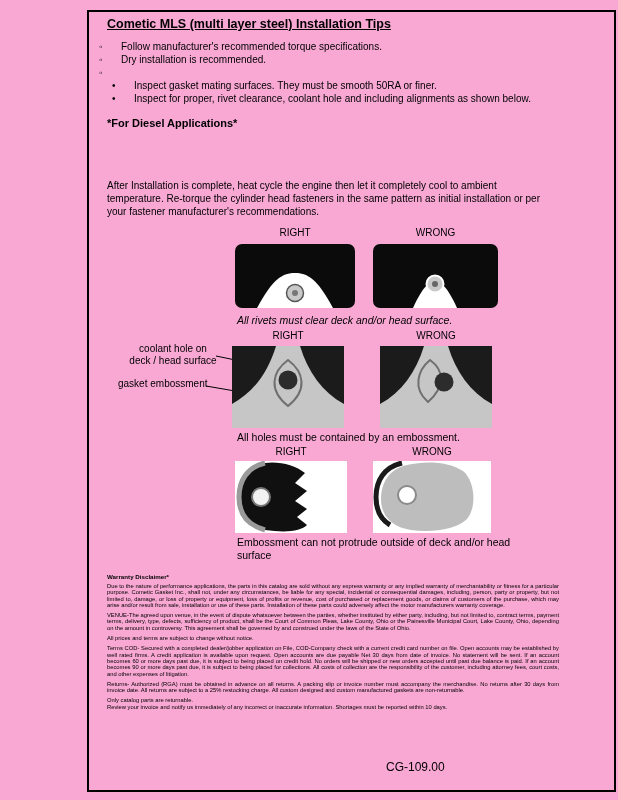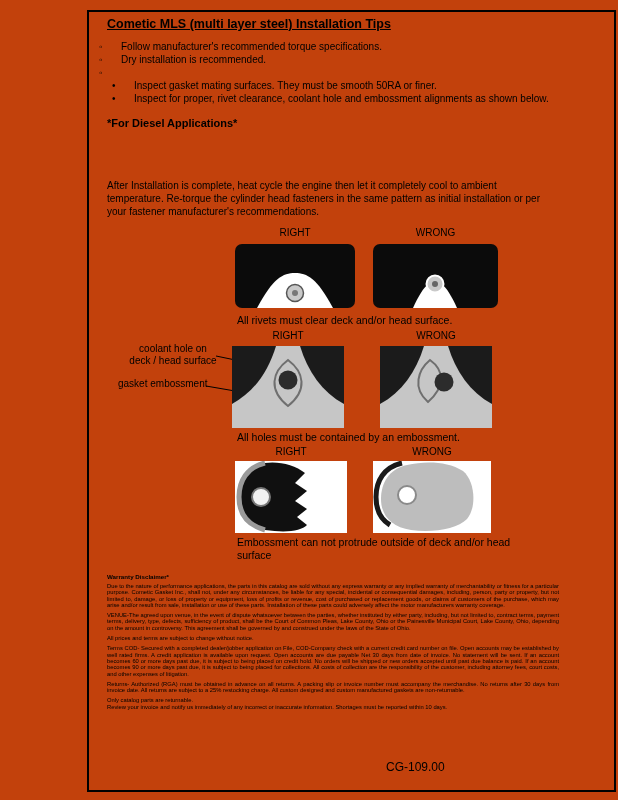--- a/index.html
+++ b/index.html
@@ -1,17 +1,17 @@
 <!DOCTYPE html>
 <html><head>
 <meta charset="utf-8">
 <style>
   html,body{margin:0;padding:0;}
   body{width:618px;height:800px;background:#ffffff;font-family:"Liberation Sans",sans-serif;color:#000;}
-  .page{position:relative;width:618px;height:800px;background:#c2410c;overflow:hidden;}
+  .page{position:relative;width:618px;height:800px;background:#f9a8d4;overflow:hidden;}
   .frame{position:absolute;left:87px;top:10px;width:525px;height:778px;border:2px solid #000;}
   .title{position:absolute;left:107px;top:17px;font-size:12.5px;font-weight:bold;text-decoration:underline;white-space:nowrap;}
   .tips{position:absolute;left:99px;top:41px;font-size:10px;}
   .tip-row{display:flex;align-items:flex-start;margin-bottom:1px;}
   .tip-row.sub{margin-left:13px;}
   .marker{flex:0 0 10px;width:10px;text-align:left;font-size:10px;line-height:12px;}
   .tip-text{line-height:12px;margin-left:12px;}
   .diesel-heading{position:absolute;left:107px;top:117px;font-size:11px;font-weight:bold;}
   .para{position:absolute;left:107px;width:440px;font-size:10px;line-height:13px;}
   .p1{top:136px;}
@@ -26,21 +26,21 @@
   .dl-r3-wrong{left:373px;top:446px;width:118px;}
   .dimg{position:absolute;}
   .dimg svg{display:block;width:100%;height:100%;}
   .img-r1-right{left:235px;top:244px;width:120px;height:64px;}
   .img-r1-wrong{left:373px;top:244px;width:125px;height:64px;}
   .img-r2-right{left:232px;top:346px;width:112px;height:82px;}
   .img-r2-wrong{left:380px;top:346px;width:112px;height:82px;}
   .img-r3-right{left:235px;top:461px;width:112px;height:72px;}
   .img-r3-wrong{left:373px;top:461px;width:118px;height:72px;}
   .caption{position:absolute;font-size:10.5px;line-height:12.5px;}
-  .cap1{left:237px;top:314px;}
+  .cap1{left:237px;top:314px;font-style:italic;}
   .cap2{left:237px;top:431px;}
   .cap3{left:237px;top:536px;width:275px;}
   .ann{position:absolute;font-size:10px;line-height:11.5px;}
   .ann1{left:128px;top:343px;width:90px;text-align:center;}
   .ann2{left:118px;top:378px;width:100px;}
   .connectors{position:absolute;left:200px;top:346px;width:80px;height:58px;pointer-events:none;}
   .disclaimer{position:absolute;left:107px;top:573px;width:452px;text-align:justify;}
   .disc-heading{font-size:6.2px;font-weight:bold;margin-bottom:3px;}
   .disclaimer p{font-size:5.8px;line-height:6.3px;margin:0 0 4px 0;}
   .disclaimer p.tight{margin-bottom:0;}
@@ -65,21 +65,21 @@
     </div>
     <div class="tip-row">
       <span class="marker">◦</span>
     </div>
     <div class="tip-row sub">
       <span class="marker">•</span>
       <span class="tip-text">Inspect gasket mating surfaces.  They must be smooth 50RA or finer.</span>
     </div>
     <div class="tip-row sub">
       <span class="marker">•</span>
-      <span class="tip-text">Inspect for proper, rivet clearance, coolant hole and embossment alignments as shown below.</span>
+      <span class="tip-text">Inspect for proper, rivet clearance, coolant hole and including alignments as shown below.</span>
     </div>
   </div>
 
   <div class="diesel-heading">*For Diesel Applications*</div>
   <p class="para p2">After Installation is complete, heat cycle the engine then let it completely cool to ambient temperature. Re-torque the cylinder head fasteners in the same pattern as initial installation or per your fastener manufacturer's recommendations.</p>
 
   <div class="dlabel dl-r1-right">RIGHT</div>
   <div class="dlabel dl-r1-wrong">WRONG</div>
   <div class="dimg img-r1-right">
     <svg viewBox="0 0 120 64">

